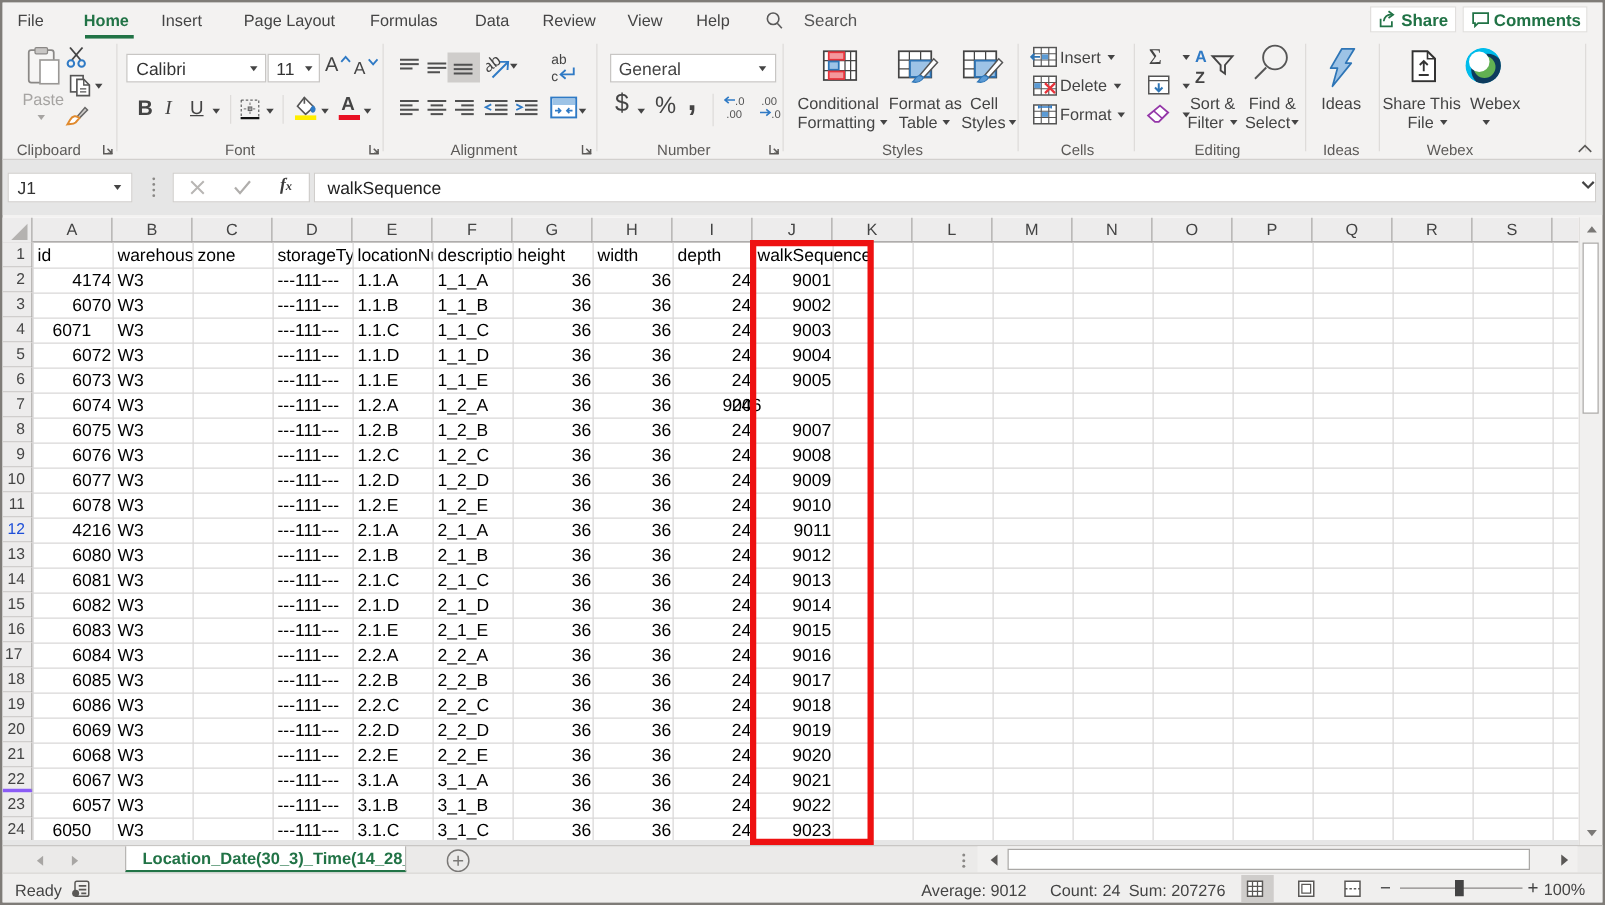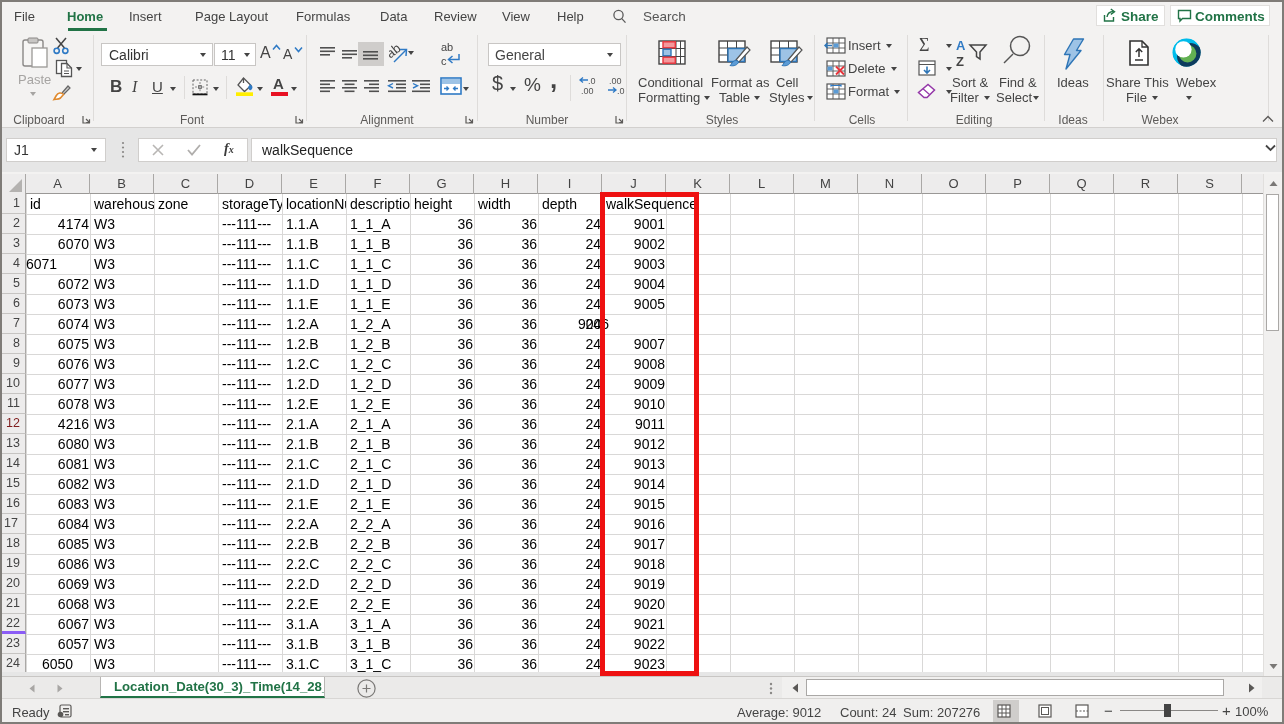--- a/index.html
+++ b/index.html
@@ -413,21 +413,21 @@
 <div class="ab" style="left:0;top:40px;width:24px;height:20px;background:#edecec;border-right:1px solid #aaa8a6;border-bottom:1px solid #c6c4c2;color:#444;font-size:12.5px;text-align:right;padding-right:5px;line-height:19px">2</div>
 <div class="ab" style="left:0;top:60px;width:24px;height:20px;background:#edecec;border-right:1px solid #aaa8a6;border-bottom:1px solid #c6c4c2;color:#444;font-size:12.5px;text-align:right;padding-right:5px;line-height:19px">3</div>
 <div class="ab" style="left:0;top:80px;width:24px;height:20px;background:#edecec;border-right:1px solid #aaa8a6;border-bottom:1px solid #c6c4c2;color:#444;font-size:12.5px;text-align:right;padding-right:5px;line-height:19px">4</div>
 <div class="ab" style="left:0;top:100px;width:24px;height:20px;background:#edecec;border-right:1px solid #aaa8a6;border-bottom:1px solid #c6c4c2;color:#444;font-size:12.5px;text-align:right;padding-right:5px;line-height:19px">5</div>
 <div class="ab" style="left:0;top:120px;width:24px;height:20px;background:#edecec;border-right:1px solid #aaa8a6;border-bottom:1px solid #c6c4c2;color:#444;font-size:12.5px;text-align:right;padding-right:5px;line-height:19px">6</div>
 <div class="ab" style="left:0;top:140px;width:24px;height:20px;background:#edecec;border-right:1px solid #aaa8a6;border-bottom:1px solid #c6c4c2;color:#444;font-size:12.5px;text-align:right;padding-right:5px;line-height:19px">7</div>
 <div class="ab" style="left:0;top:160px;width:24px;height:20px;background:#edecec;border-right:1px solid #aaa8a6;border-bottom:1px solid #c6c4c2;color:#444;font-size:12.5px;text-align:right;padding-right:5px;line-height:19px">8</div>
 <div class="ab" style="left:0;top:180px;width:24px;height:20px;background:#edecec;border-right:1px solid #aaa8a6;border-bottom:1px solid #c6c4c2;color:#444;font-size:12.5px;text-align:right;padding-right:5px;line-height:19px">9</div>
 <div class="ab" style="left:0;top:200px;width:24px;height:20px;background:#edecec;border-right:1px solid #aaa8a6;border-bottom:1px solid #c6c4c2;color:#444;font-size:12.5px;text-align:right;padding-right:5px;line-height:19px">10</div>
 <div class="ab" style="left:0;top:220px;width:24px;height:20px;background:#edecec;border-right:1px solid #aaa8a6;border-bottom:1px solid #c6c4c2;color:#444;font-size:12.5px;text-align:right;padding-right:5px;line-height:19px">11</div>
-<div class="ab" style="left:0;top:240px;width:24px;height:20px;background:#edecec;border-right:1px solid #aaa8a6;border-bottom:1px solid #c6c4c2;color:#7f1d1d;font-size:12.5px;text-align:right;padding-right:5px;line-height:19px">12</div>
+<div class="ab" style="left:0;top:240px;width:24px;height:20px;background:#edecec;border-right:1px solid #aaa8a6;border-bottom:1px solid #c6c4c2;color:#1d4ed8;font-size:12.5px;text-align:right;padding-right:5px;line-height:19px">12</div>
 <div class="ab" style="left:0;top:260px;width:24px;height:20px;background:#edecec;border-right:1px solid #aaa8a6;border-bottom:1px solid #c6c4c2;color:#444;font-size:12.5px;text-align:right;padding-right:5px;line-height:19px">13</div>
 <div class="ab" style="left:0;top:280px;width:24px;height:20px;background:#edecec;border-right:1px solid #aaa8a6;border-bottom:1px solid #c6c4c2;color:#444;font-size:12.5px;text-align:right;padding-right:5px;line-height:19px">14</div>
 <div class="ab" style="left:0;top:300px;width:24px;height:20px;background:#edecec;border-right:1px solid #aaa8a6;border-bottom:1px solid #c6c4c2;color:#444;font-size:12.5px;text-align:right;padding-right:5px;line-height:19px">15</div>
 <div class="ab" style="left:0;top:320px;width:24px;height:20px;background:#edecec;border-right:1px solid #aaa8a6;border-bottom:1px solid #c6c4c2;color:#444;font-size:12.5px;text-align:right;padding-right:5px;line-height:19px">16</div>
 <div class="ab" style="left:0;top:340px;width:24px;height:20px;background:#edecec;border-right:1px solid #aaa8a6;border-bottom:1px solid #c6c4c2;color:#444;font-size:12.5px;text-align:center;padding-right:5px;line-height:19px">17</div>
 <div class="ab" style="left:0;top:360px;width:24px;height:20px;background:#edecec;border-right:1px solid #aaa8a6;border-bottom:1px solid #c6c4c2;color:#444;font-size:12.5px;text-align:right;padding-right:5px;line-height:19px">18</div>
 <div class="ab" style="left:0;top:380px;width:24px;height:20px;background:#edecec;border-right:1px solid #aaa8a6;border-bottom:1px solid #c6c4c2;color:#444;font-size:12.5px;text-align:right;padding-right:5px;line-height:19px">19</div>
 <div class="ab" style="left:0;top:400px;width:24px;height:20px;background:#edecec;border-right:1px solid #aaa8a6;border-bottom:1px solid #c6c4c2;color:#444;font-size:12.5px;text-align:right;padding-right:5px;line-height:19px">20</div>
 <div class="ab" style="left:0;top:420px;width:24px;height:20px;background:#edecec;border-right:1px solid #aaa8a6;border-bottom:1px solid #c6c4c2;color:#444;font-size:12.5px;text-align:right;padding-right:5px;line-height:19px">21</div>
 <div class="ab" style="left:0;top:440px;width:24px;height:20px;background:#edecec;border-right:1px solid #aaa8a6;border-bottom:3px solid #8b5cf6;color:#444;font-size:12.5px;text-align:right;padding-right:5px;line-height:19px">22</div>
@@ -498,21 +498,21 @@
 <div class="cell" style="left:600px;top:40px;width:63px;text-align:right">9001</div>
 <div class="cell" style="left:24px;top:60px;width:63px;text-align:right">6070</div>
 <div class="cell" style="left:92px;top:60px">W3</div>
 <div class="cell" style="left:220px;top:60px">---111---</div>
 <div class="cell" style="left:284px;top:60px">1.1.B</div>
 <div class="cell" style="left:348px;top:60px">1_1_B</div>
 <div class="cell" style="left:408px;top:60px;width:63px;text-align:right">36</div>
 <div class="cell" style="left:472px;top:60px;width:63px;text-align:right">36</div>
 <div class="cell" style="left:536px;top:60px;width:63px;text-align:right">24</div>
 <div class="cell" style="left:600px;top:60px;width:63px;text-align:right">9002</div>
-<div class="cell" style="left:24px;top:80px;width:63px;text-align:left">6071</div>
+<div class="cell" style="left:24px;top:80px;width:63px;text-align:center">6071</div>
 <div class="cell" style="left:92px;top:80px">W3</div>
 <div class="cell" style="left:220px;top:80px">---111---</div>
 <div class="cell" style="left:284px;top:80px">1.1.C</div>
 <div class="cell" style="left:348px;top:80px">1_1_C</div>
 <div class="cell" style="left:408px;top:80px;width:63px;text-align:right">36</div>
 <div class="cell" style="left:472px;top:80px;width:63px;text-align:right">36</div>
 <div class="cell" style="left:536px;top:80px;width:63px;text-align:right">24</div>
 <div class="cell" style="left:600px;top:80px;width:63px;text-align:right">9003</div>
 <div class="cell" style="left:24px;top:100px;width:63px;text-align:right">6072</div>
 <div class="cell" style="left:92px;top:100px">W3</div>

